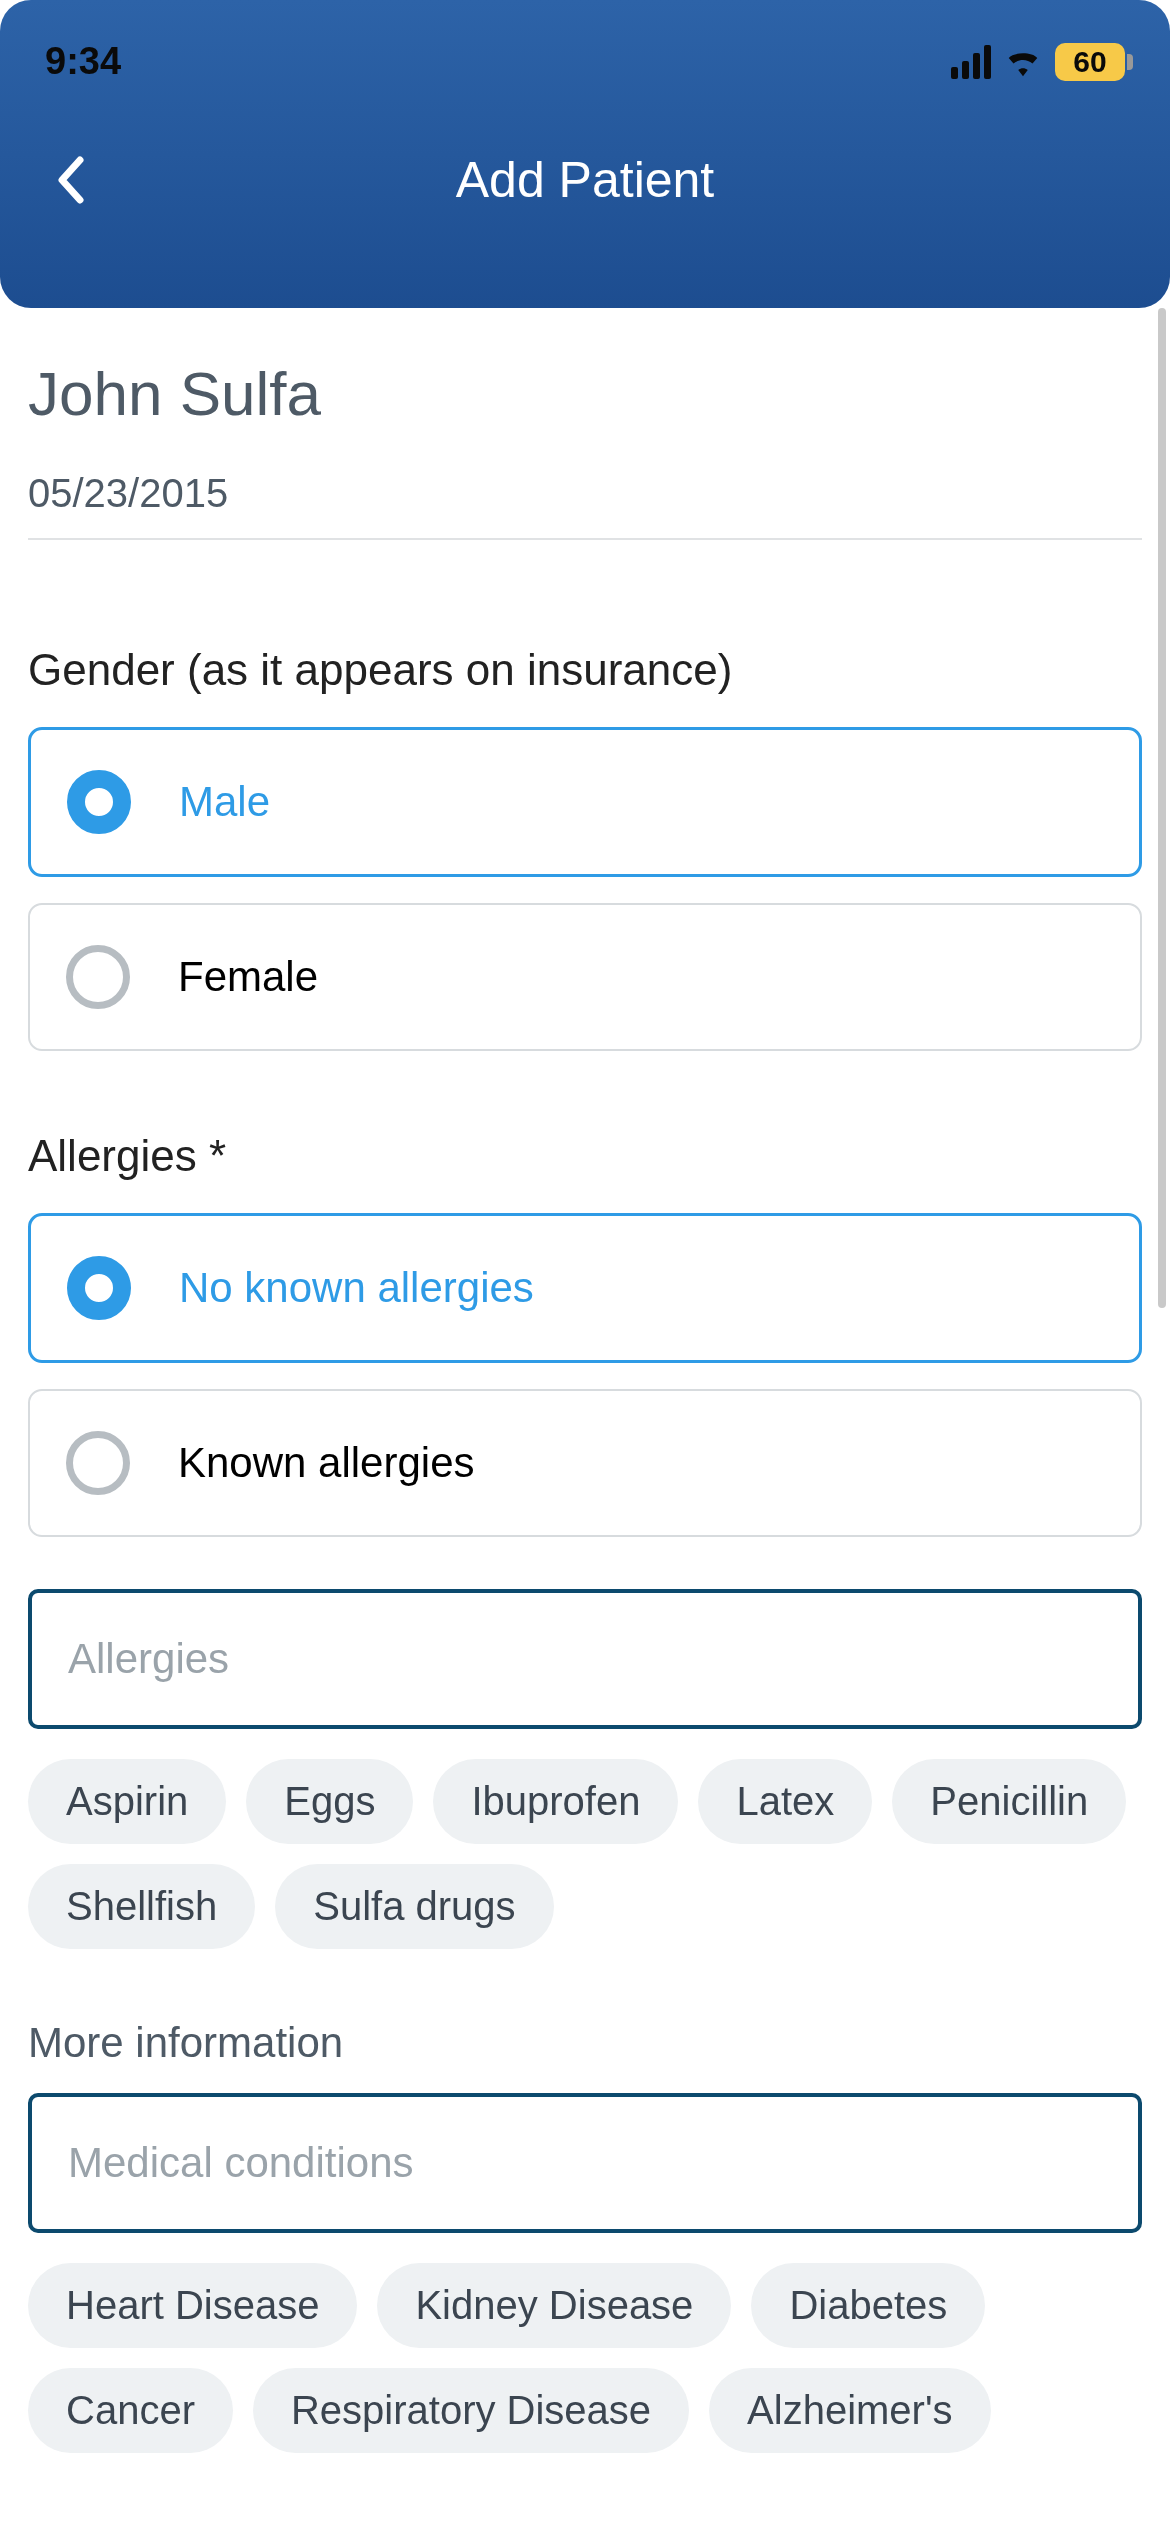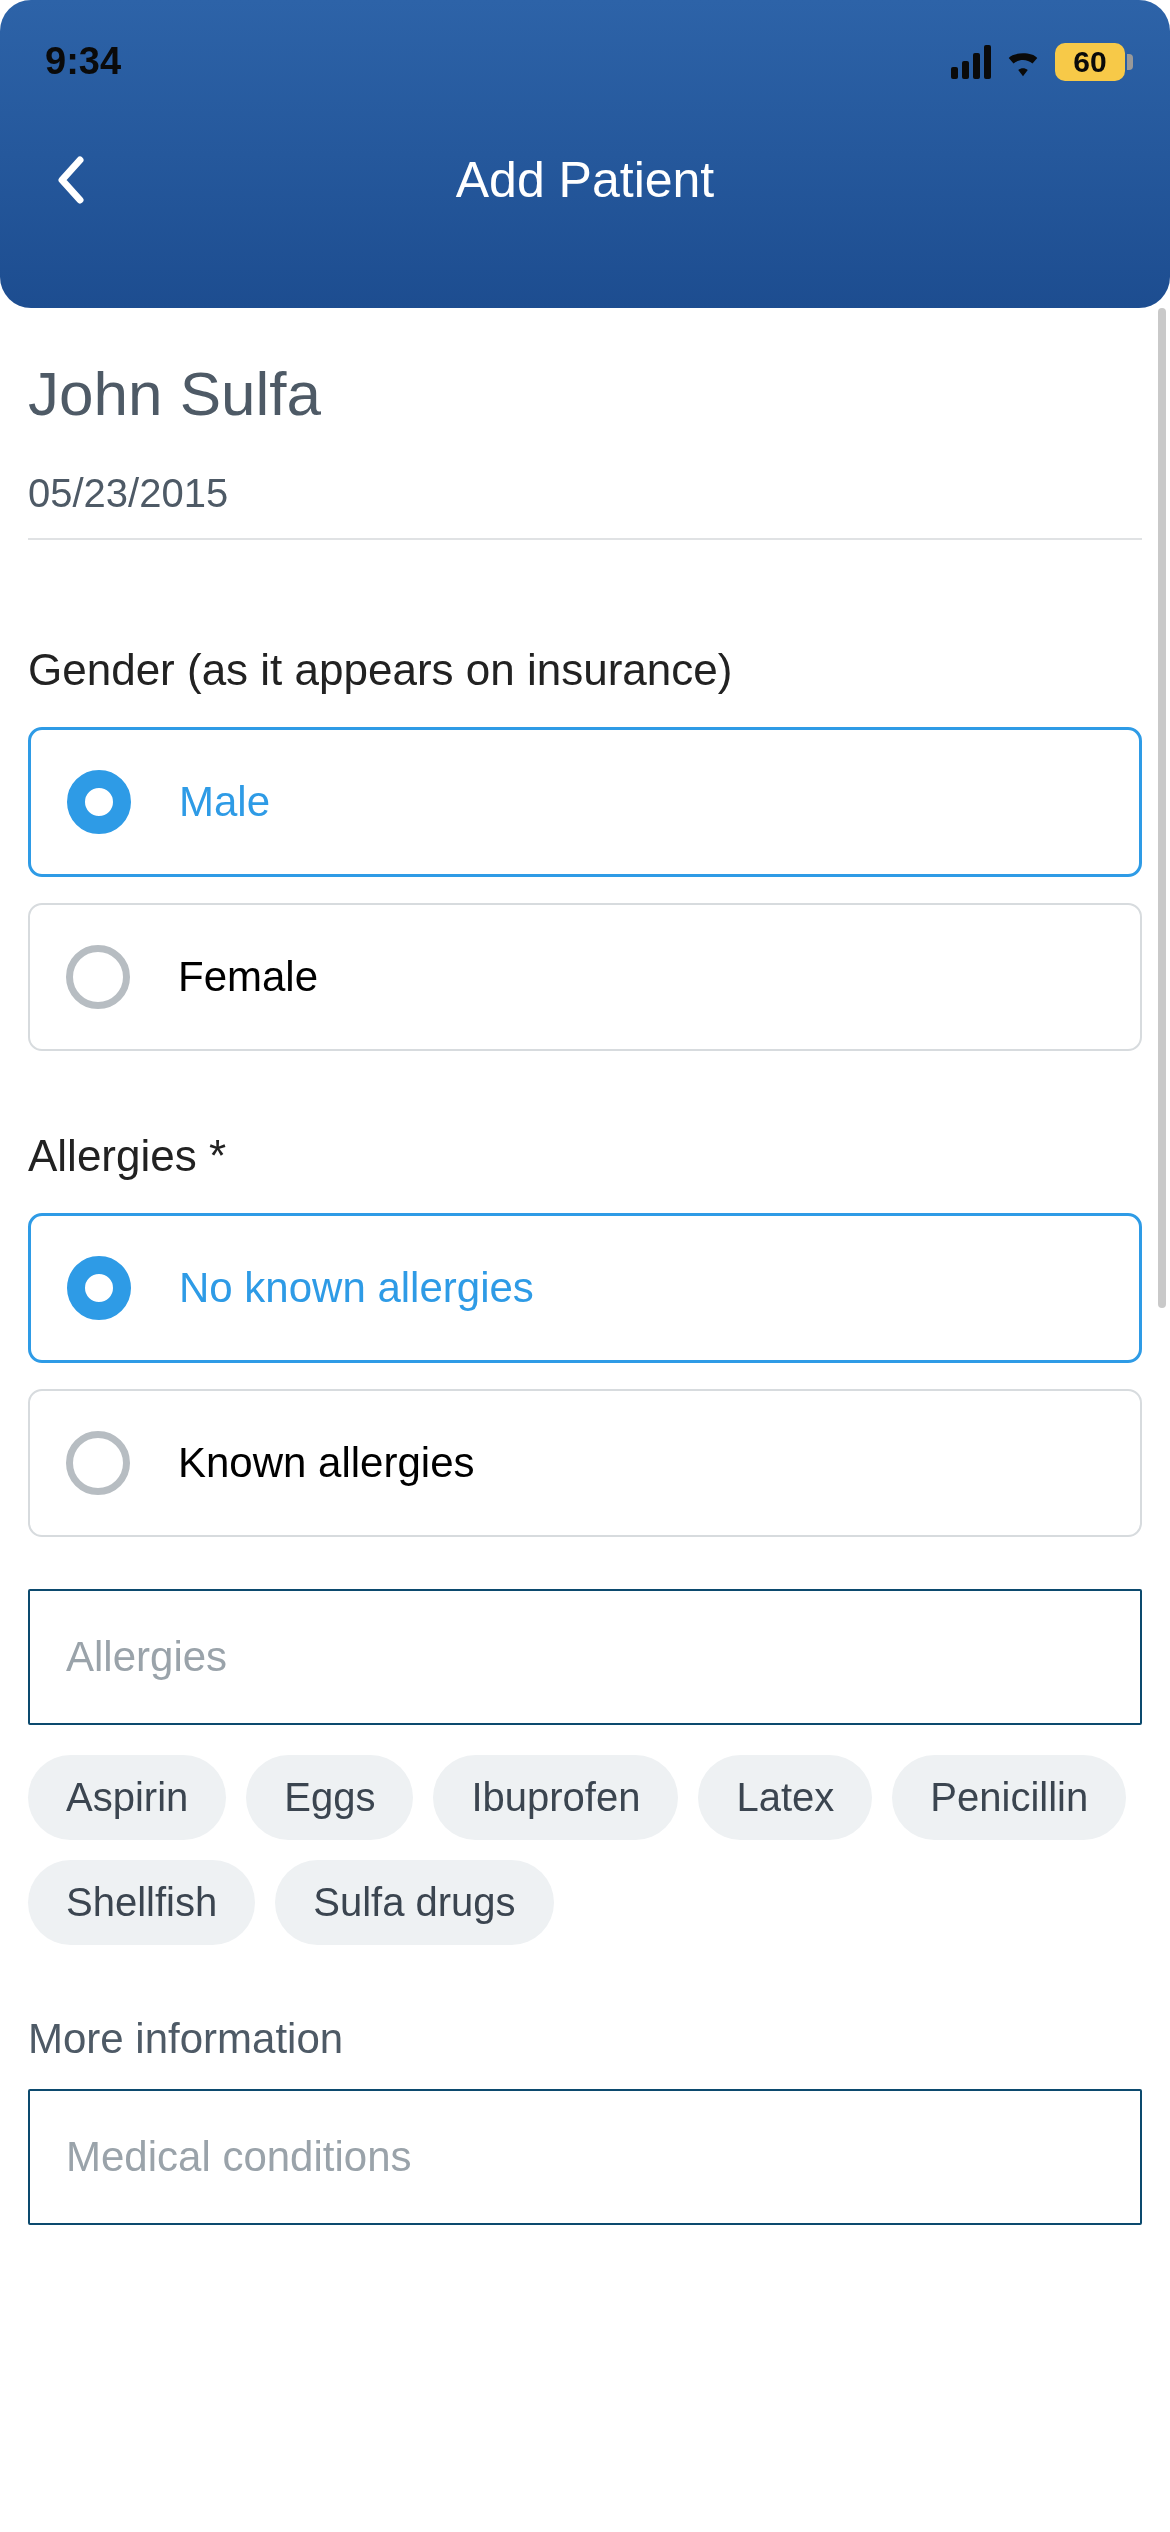--- a/index.html
+++ b/index.html
@@ -52,21 +52,21 @@
     border:3px solid #2e9be6; color:#2e9be6;
   }
   .radio-card.selected .radio-outer {
     border:18px solid #2e9be6; background:#fff;
   }
   .radio-outer {
     width:64px; height:64px; border-radius:50%;
     border:7px solid #b7bdc2; flex-shrink:0;
   }
   .text-input {
-    border:2px solid #0c4a6e; border-radius:2px;
+    border:4px solid #0c4a6e; border-radius:10px;
     padding:42px 36px; font-size:42px; color:#222;
     margin-top:26px; width:100%;
   }
   .text-input::placeholder { color:#9aa3aa; }
   .chips { display:flex; flex-wrap:wrap; gap:20px; margin-top:30px; }
   .chip {
     background:#eef1f3; color:#3b4550; border-radius:50px;
     padding:20px 38px; font-size:40px; cursor:pointer;
   }
   .home-indicator {
@@ -141,15 +141,23 @@
     <div class="chip">Eggs</div>
     <div class="chip">Ibuprofen</div>
     <div class="chip">Latex</div>
     <div class="chip">Penicillin</div>
     <div class="chip">Shellfish</div>
     <div class="chip">Sulfa drugs</div>
   </div>
 
   <div class="section-label info">More information</div>
   <input class="text-input" placeholder="Medical conditions" style="">
+  <div class="chips">
+    <div class="chip">Heart Disease</div>
+    <div class="chip">Kidney Disease</div>
+    <div class="chip">Diabetes</div>
+    <div class="chip">Cancer</div>
+    <div class="chip">Respiratory Disease</div>
+    <div class="chip">Alzheimer's</div>
+  </div>
 
   <div class="home-indicator"></div>
 </div>
 
 </body></html>

